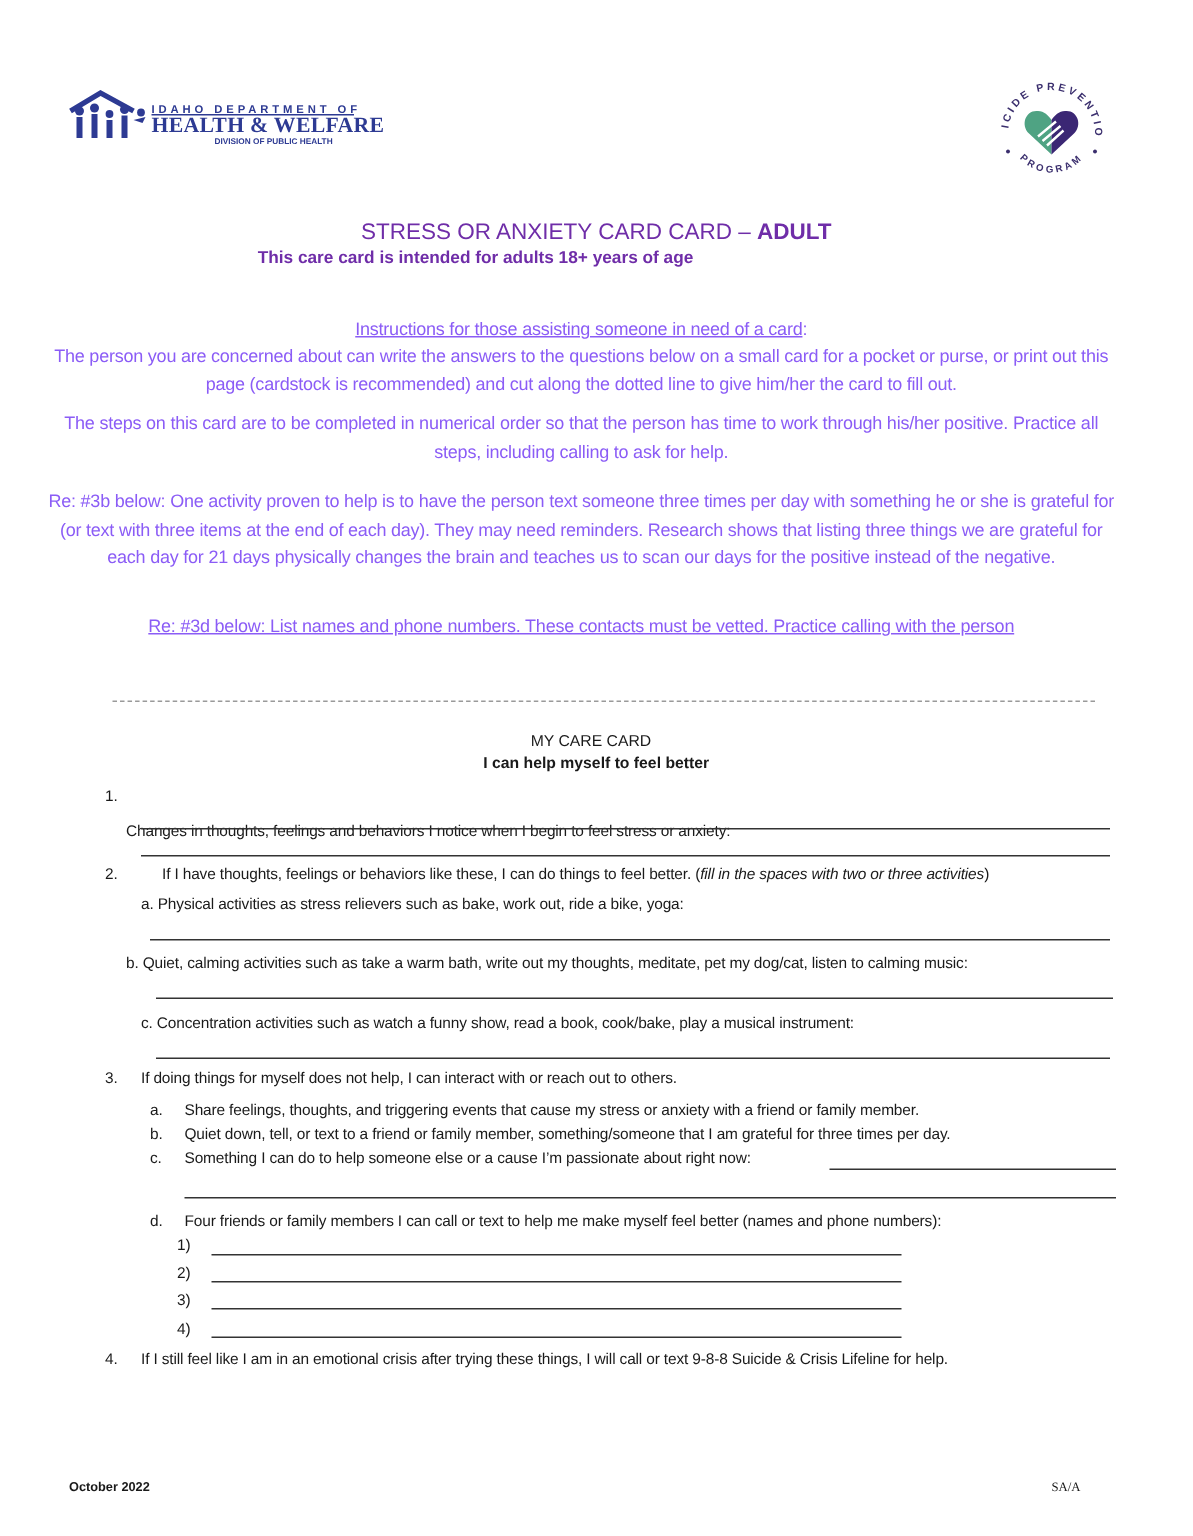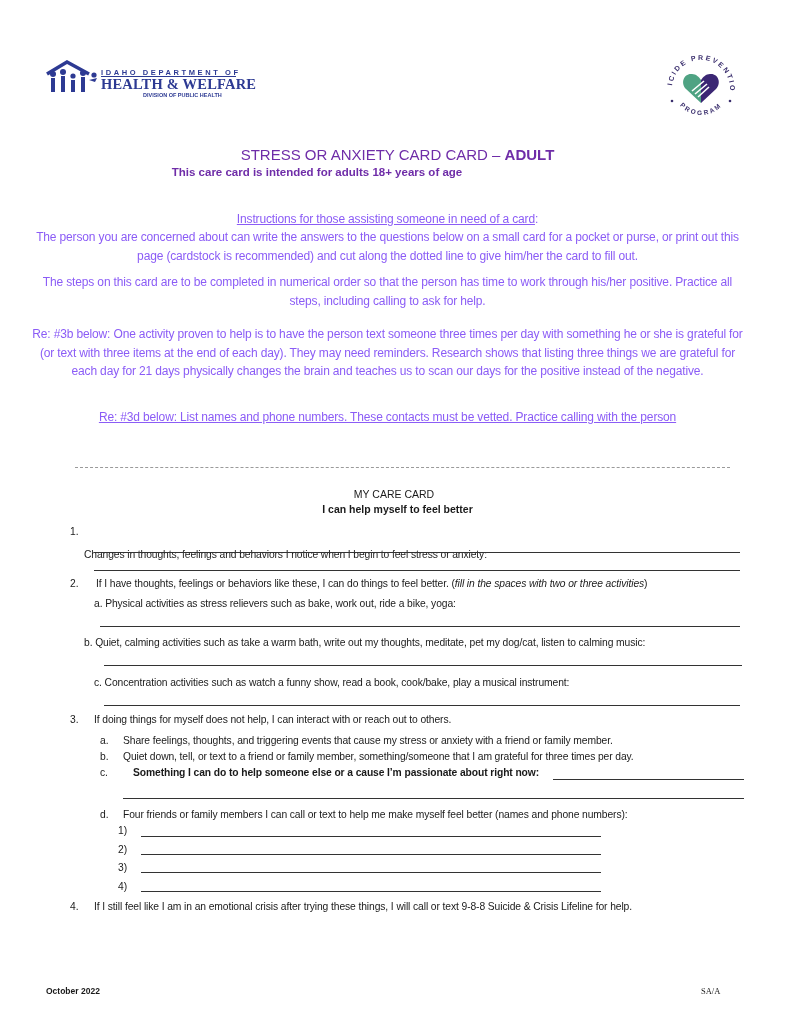--- a/index.html
+++ b/index.html
@@ -93,36 +93,36 @@
 
 <div class="abs card-title">MY CARE CARD</div>
 <div class="abs card-sub">I can help myself to feel better</div>
 
 <div class="abs item" style="left:70px; top:525px;">1.</div>
 <div class="abs item" style="left:84px; top:525px;margin-top:23px;">Changes in thoughts, feelings and behaviors I notice when I begin to feel stress or anxiety:</div>
 <div class="abs line" style="left:94px; top:552px; width:646px;"></div>
 <div class="abs line" style="left:94px; top:570px; width:646px;"></div>
 
 <div class="abs item" style="left:70px; top:577px;">2.</div>
-<div class="abs item" style="left:96px; top:577px;"><span>If I have thoughts, feelings or behaviors like these, I can do things to feel better.  (</span><i>fill in the spaces with two or three activities</i><span>)</span></div>
+<div class="abs item" style="left:108px; top:577px;"><span>If I have thoughts, feelings or behaviors like these, I can do things to feel better.  (</span><i>fill in the spaces with two or three activities</i><span>)</span></div>
 <div class="abs item" style="left:94px; top:597px;">a. Physical activities as stress relievers such as bake, work out, ride a bike, yoga:</div>
 <div class="abs line" style="left:100px; top:626px; width:640px;"></div>
 <div class="abs item" style="left:84px; top:636px;">b. Quiet, calming activities such as take a warm bath, write out my thoughts, meditate, pet my dog/cat, listen to calming music:</div>
 <div class="abs line" style="left:104px; top:665px; width:638px;"></div>
 <div class="abs item" style="left:94px; top:676px;">c. Concentration activities such as watch a funny show, read a book, cook/bake, play a musical instrument:</div>
 <div class="abs line" style="left:104px; top:705px; width:636px;"></div>
 
 <div class="abs item" style="left:70px; top:713px;">3.</div>
 <div class="abs item" style="left:94px; top:713px;">If doing things for myself does not help, I can interact with or reach out to others.</div>
 <div class="abs item" style="left:100px; top:734px;">a.</div>
 <div class="abs item" style="left:123px; top:734px;">Share feelings, thoughts, and triggering events that cause my stress or anxiety with a friend or family member.</div>
 <div class="abs item" style="left:100px; top:750px;">b.</div>
 <div class="abs item" style="left:123px; top:750px;">Quiet down, tell, or text to a friend or family member, something/someone that I am grateful for three times per day.</div>
 <div class="abs item" style="left:100px; top:766px;">c.</div>
-<div class="abs item" style="left:133px; top:766px;font-weight:bold;">Something I can do to help someone else or a cause I’m passionate about right now:</div>
+<div class="abs item" style="left:123px; top:766px;">Something I can do to help someone else or a cause I’m passionate about right now:</div>
 <div class="abs line" style="left:553px; top:779px; width:191px;"></div>
 <div class="abs line" style="left:123px; top:798px; width:621px;"></div>
 <div class="abs item" style="left:100px; top:808px;">d.</div>
 <div class="abs item" style="left:123px; top:808px;">Four friends or family members I can call or text to help me make myself feel better (names and phone numbers):</div>
 
 <div class="abs item" style="left:118px; top:824px;">1)</div>
 <div class="abs line" style="left:141px; top:836px; width:460px;"></div>
 <div class="abs item" style="left:118px; top:843px;">2)</div>
 <div class="abs line" style="left:141px; top:854px; width:460px;"></div>
 <div class="abs item" style="left:118px; top:861px;">3)</div>

